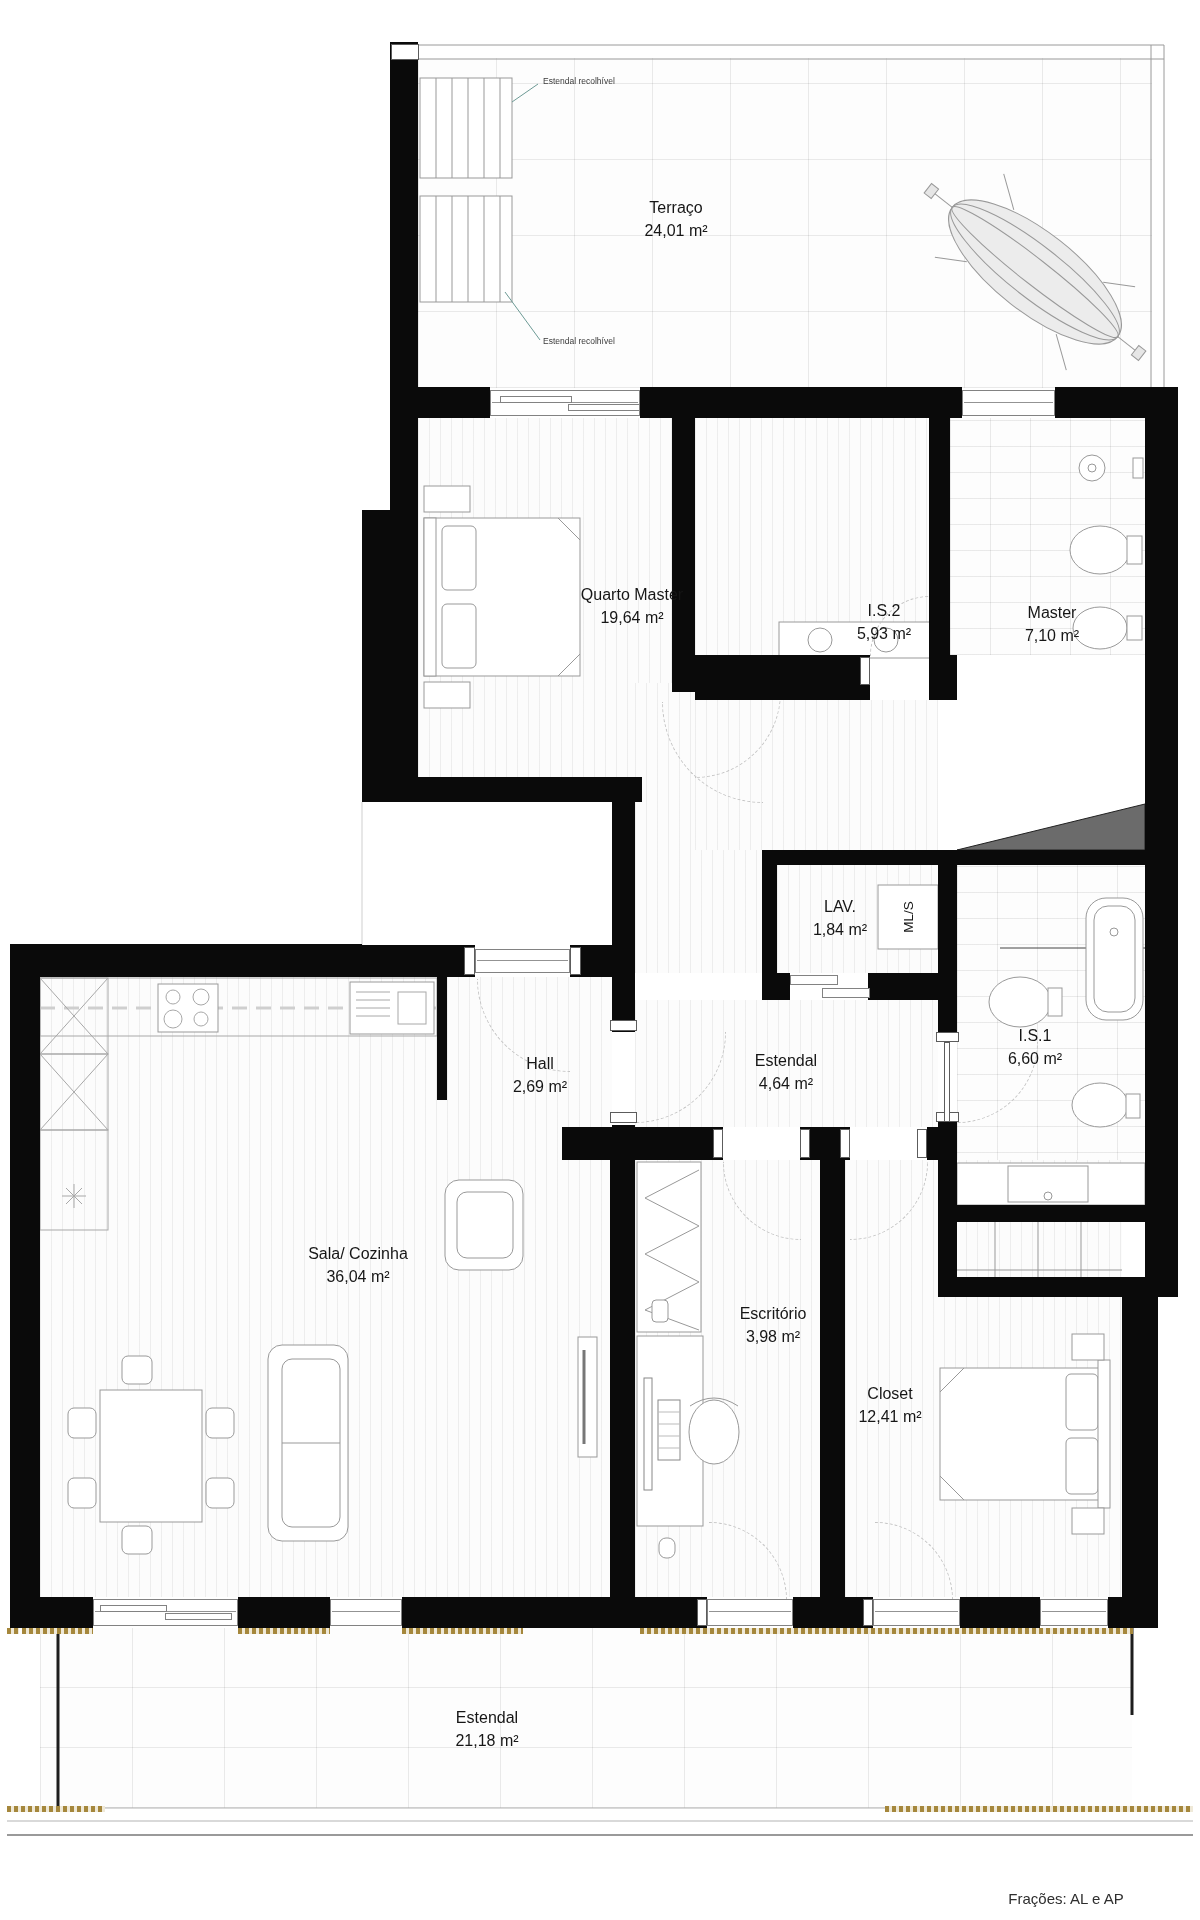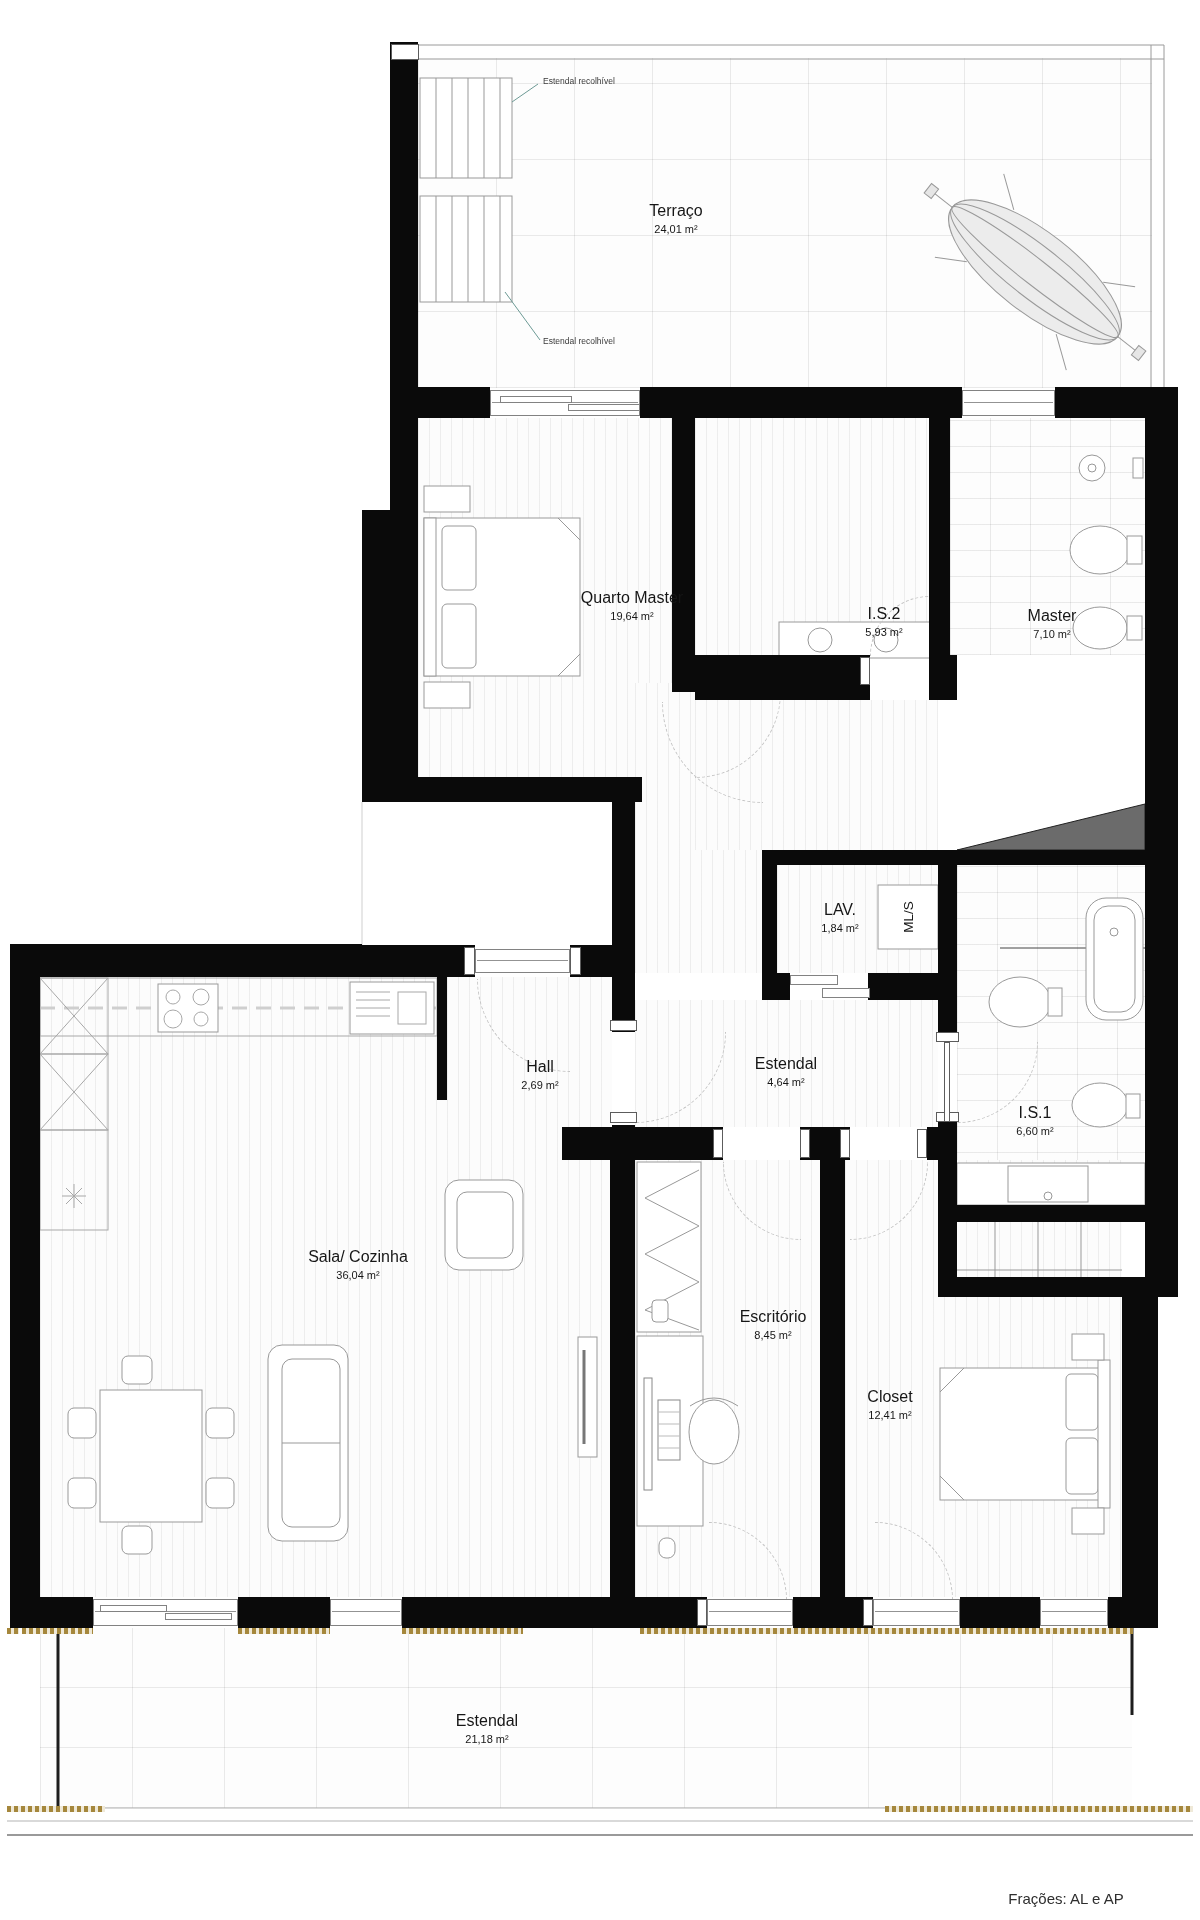--- a/index.html
+++ b/index.html
@@ -20,21 +20,21 @@
   .w{position:absolute;background:#0a0a0a;z-index:20}
   .win{position:absolute;background:#fff;border:1px solid #828282;box-sizing:border-box;z-index:26}
   .wline{position:absolute;left:1px;right:1px;top:45%;border-top:1px solid #939393}
   .pane{position:absolute;background:#fff;border:1px solid #828282;z-index:27}
   .cap{position:absolute;background:#fff;border:1px solid #5c5c5c;box-sizing:border-box;z-index:28}
   .arc{position:absolute;z-index:15}
   .gold{position:absolute;height:6px;z-index:24;
     background:repeating-linear-gradient(90deg,#a5873c 0 4px,#efe9d8 4px 7px)}
   .lbl{position:absolute;transform:translate(-50%,-50%);text-align:center;z-index:40;
        color:#161616;font-size:16px;line-height:1.45;white-space:nowrap}
-  .lbl .a{font-size:11px}
+  .lbl .a{font-size:16px}
   .ann{position:absolute;font-size:8.5px;color:#3a3a3a;z-index:40;white-space:nowrap}
   .vlbl{position:absolute;transform:translate(-50%,-50%) rotate(-90deg);font-size:13.5px;
         color:#161616;z-index:40;white-space:nowrap}
   .fracoes{position:absolute;transform:translate(-50%,-50%);font-size:15px;color:#2e2e2e;z-index:40;white-space:nowrap}
   svg.fx{position:absolute;left:0;top:0;z-index:12}
 </style>
 </head>
 <body>
 
 <div class="canvas">
@@ -355,31 +355,31 @@
   </div>
   <div class="vlbl" style="left:908px;top:917px">ML/S</div>
   <div class="lbl" style="left:540px;top:1075px">
     <div>Hall</div>
     <div class="a">2,69 m²</div>
   </div>
   <div class="lbl" style="left:786px;top:1072px">
     <div>Estendal</div>
     <div class="a">4,64 m²</div>
   </div>
-  <div class="lbl" style="left:1035px;top:1121px">
+  <div class="lbl" style="left:1035px;top:1047px">
     <div>I.S.1</div>
     <div class="a">6,60 m²</div>
   </div>
   <div class="lbl" style="left:358px;top:1265px">
     <div>Sala/ Cozinha</div>
     <div class="a">36,04 m²</div>
   </div>
   <div class="lbl" style="left:773px;top:1325px">
     <div>Escritório</div>
-    <div class="a">8,45 m²</div>
+    <div class="a">3,98 m²</div>
   </div>
   <div class="lbl" style="left:890px;top:1405px">
     <div>Closet</div>
     <div class="a">12,41 m²</div>
   </div>
   <div class="lbl" style="left:487px;top:1729px">
     <div>Estendal</div>
     <div class="a">21,18 m²</div>
   </div>
 

